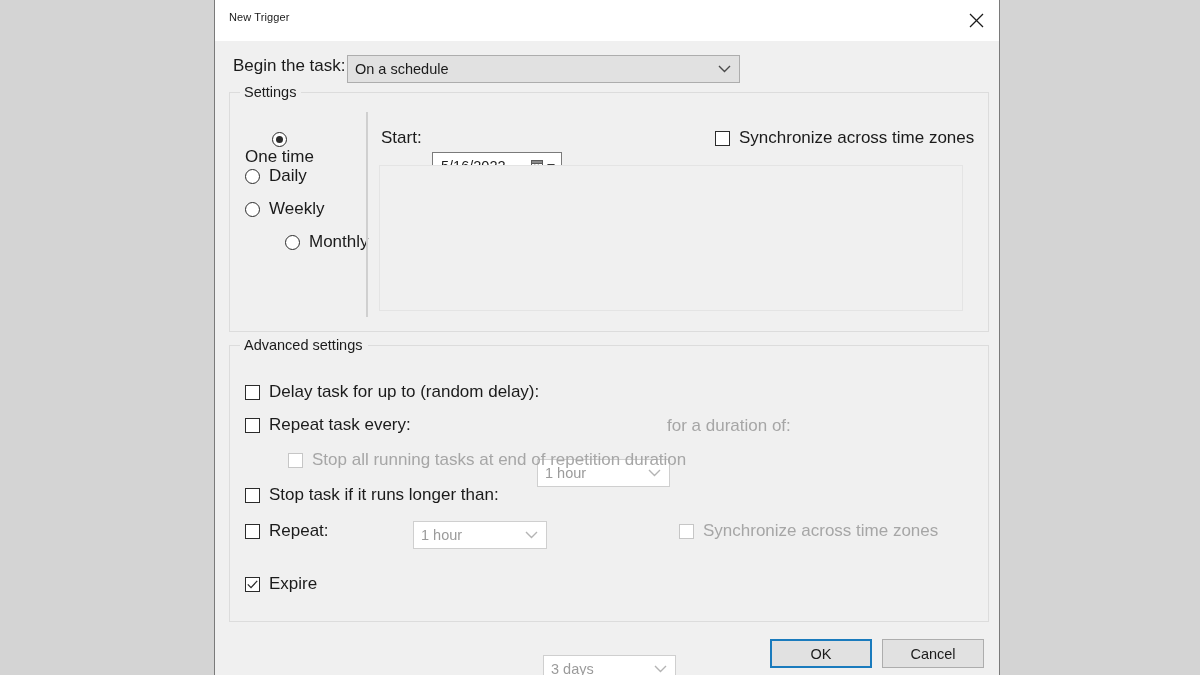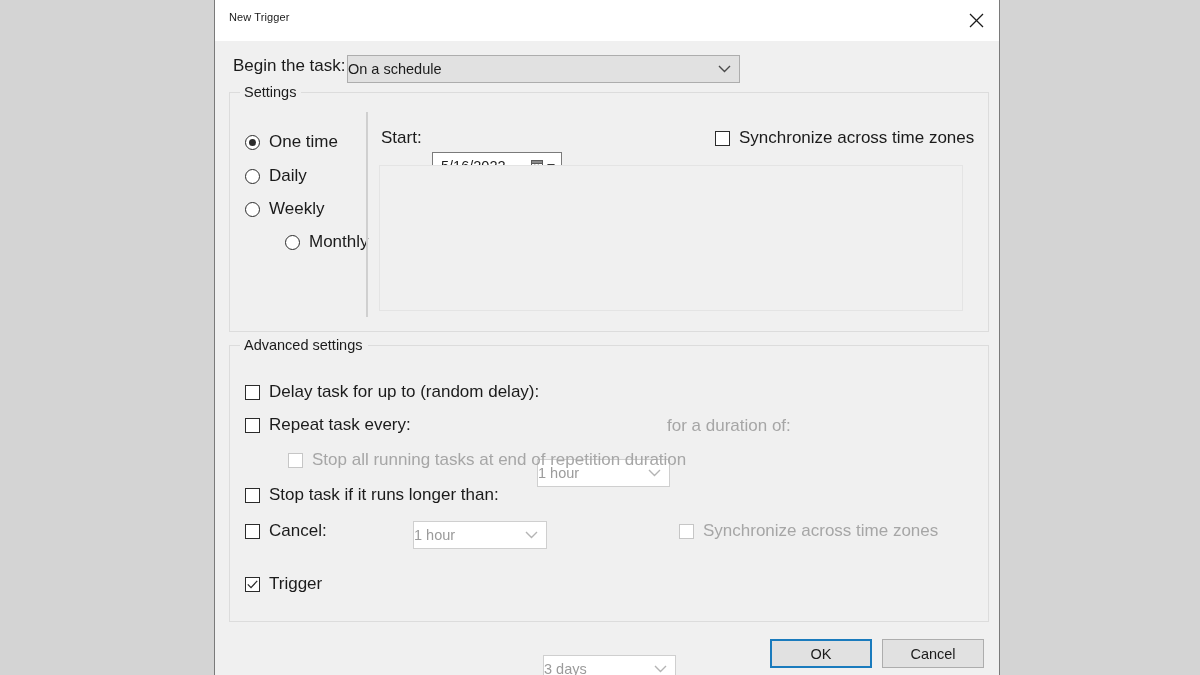--- a/index.html
+++ b/index.html
@@ -68,20 +68,21 @@
 
   .combobox {
     box-sizing: border-box;
     border: 1px solid #adadad;
     background: #e1e1e1;
     display: flex;
     align-items: center;
     position: relative;
   }
   .combobox .cb-text {
+    padding-left: 7px;
     font-size: 14.5px;
     color: #1b1b1b;
     white-space: nowrap;
   }
   .combobox .cb-arrow {
     position: absolute;
     right: 8px;
     top: 50%;
     transform: translateY(-50%);
     display: flex;
@@ -250,21 +251,21 @@
         <svg width="13" height="9" viewBox="0 0 13 9">
           <polyline points="1,1.5 6.5,7 12,1.5" fill="none" stroke="#4a4a4a" stroke-width="1.4"></polyline>
         </svg>
       </span>
     </div>
 
     <div class="groupbox" style="left:14px; top:92px; width:760px; height:240px;">
       <span class="groupbox-title">Settings</span>
     </div>
 
-    <div class="ctl-row" style="left:30px; top:132px;">
+    <div class="ctl-row" style="left:30px; top:132px;flex-direction:column;">
       <span class="radio">
           <span class="dot"></span>
         </span>
       <span class="gap"></span>
       <span class="label">One time</span>
     </div>
     <div class="ctl-row" style="left:30px; top:166px;">
       <span class="radio"></span>
       <span class="gap"></span>
       <span class="label">Daily</span>
@@ -376,37 +377,37 @@
       <span class="cb-arrow">
         <svg width="13" height="9" viewBox="0 0 13 9">
           <polyline points="1,1.5 6.5,7 12,1.5" fill="none" stroke="#b4b4b4" stroke-width="1.4"></polyline>
         </svg>
       </span>
     </div>
 
     <div class="ctl-row" style="left:30px; top:521px;">
       <span class="checkbox"></span>
       <span class="gap"></span>
-      <span class="label">Cancel:</span>
+      <span class="label">Repeat:</span>
     </div>
 
     <div class="ctl-row" style="left:464px; top:521px;">
       <span class="checkbox disabled"></span>
       <span class="gap"></span>
       <span class="label disabled">Synchronize across time zones</span>
     </div>
 
     <div class="ctl-row" style="left:30px; top:574px;">
       <span class="checkbox">
         <svg width="11" height="9" viewBox="0 0 11 9">
           <polyline points="0.8,4.4 4,7.6 10.2,0.9" fill="none" stroke="#2b2b2b" stroke-width="1.3"></polyline>
         </svg>
       </span>
       <span class="gap"></span>
-      <span class="label">Trigger</span>
+      <span class="label">Expire</span>
     </div>
 
     <div class="btn default" style="left:555px; top:639px; width:102px;">
       <span>OK</span>
     </div>
     <div class="btn" style="left:667px; top:639px; width:102px;">
       <span>Cancel</span>
     </div>
 
   </div>

